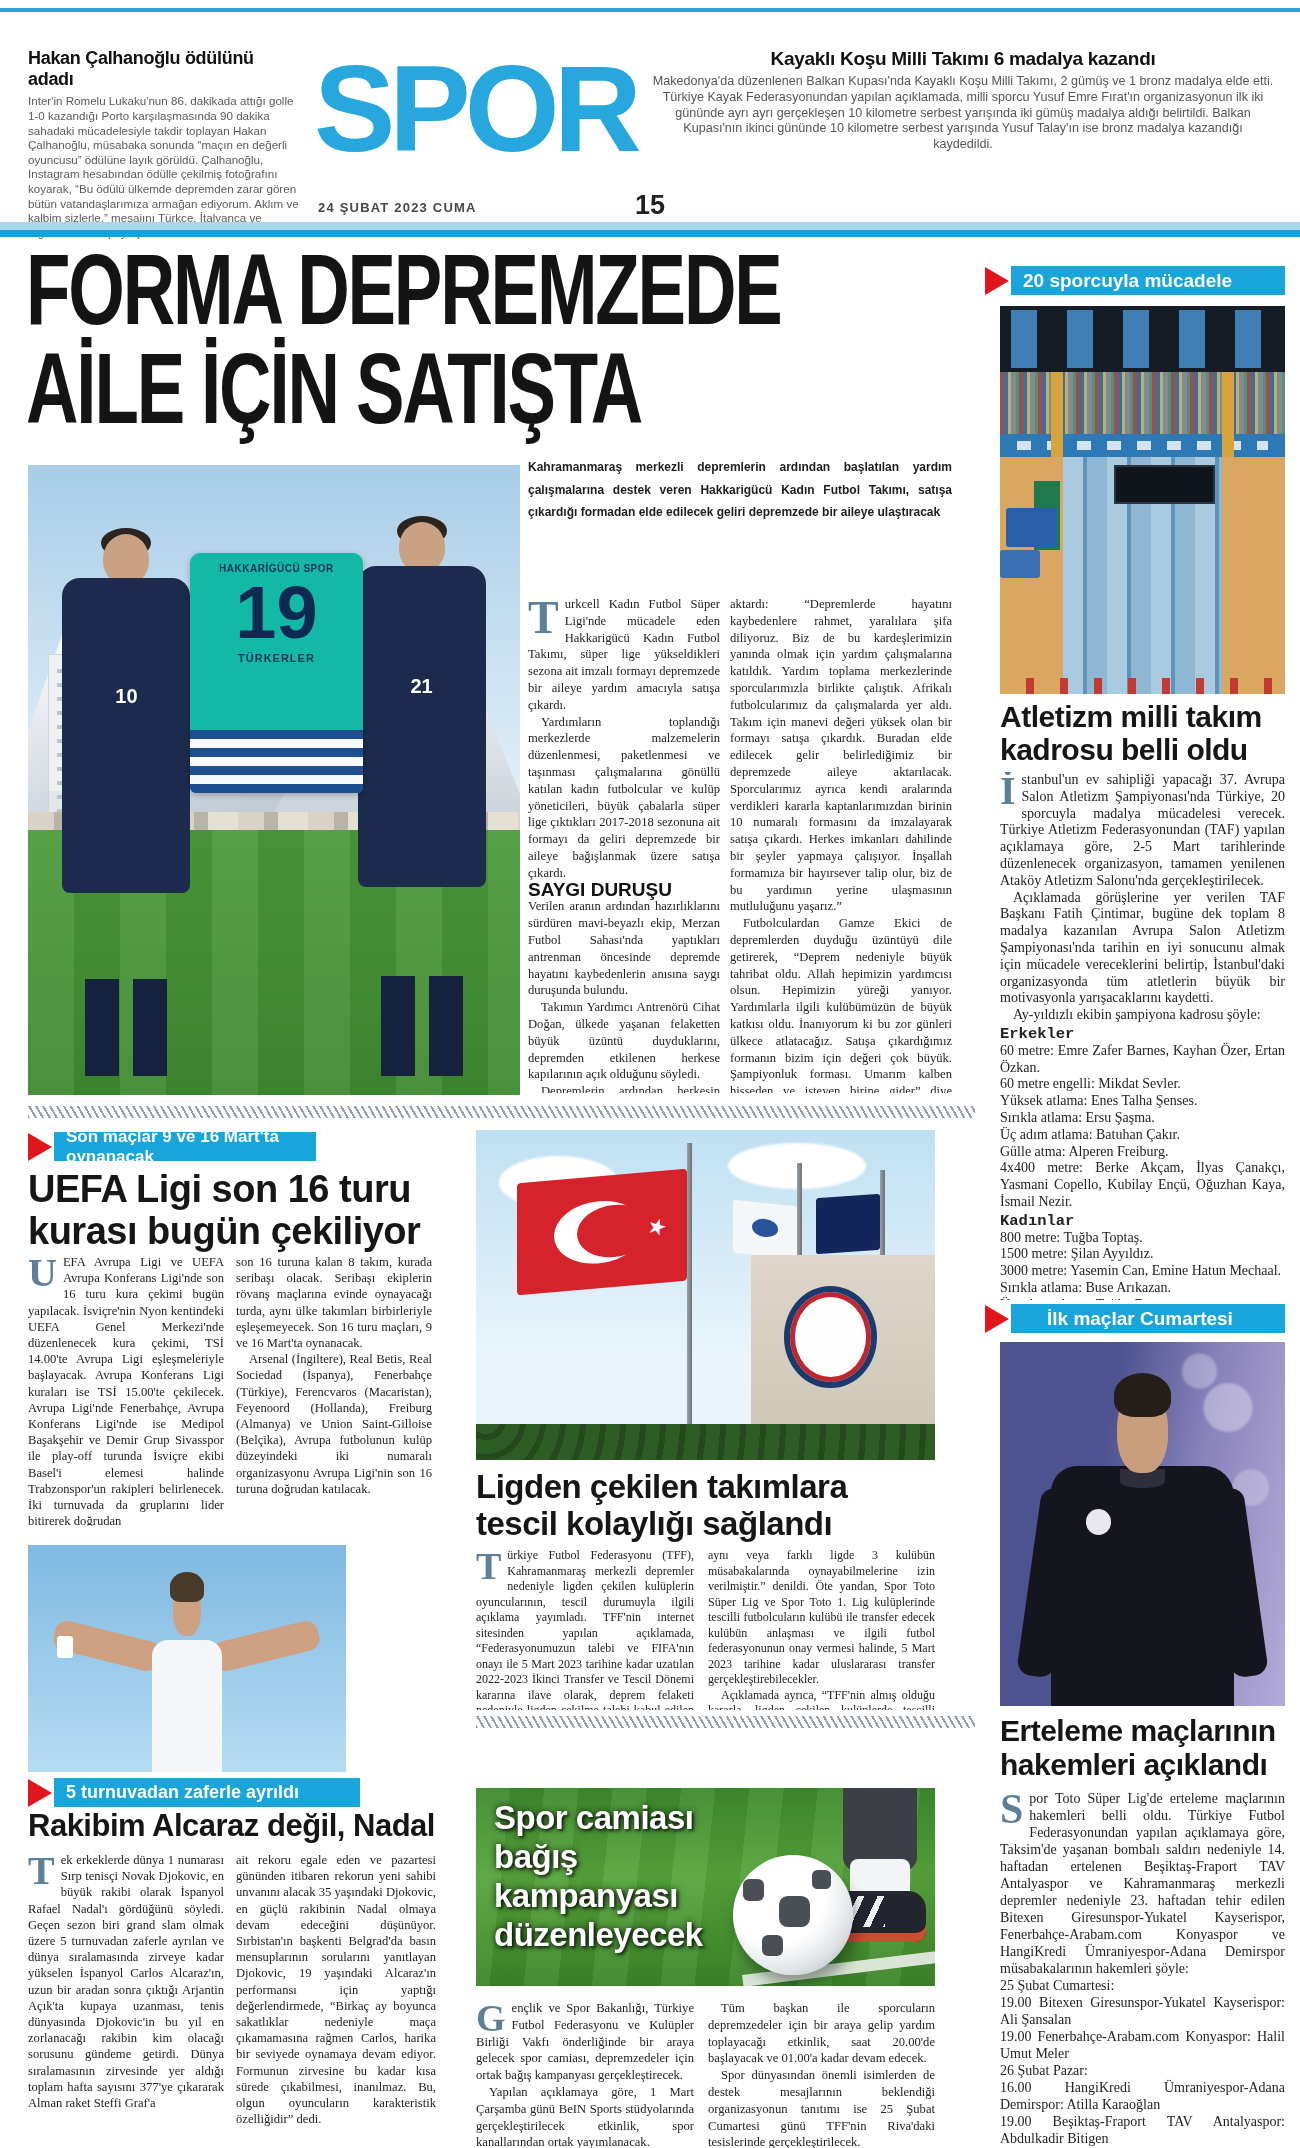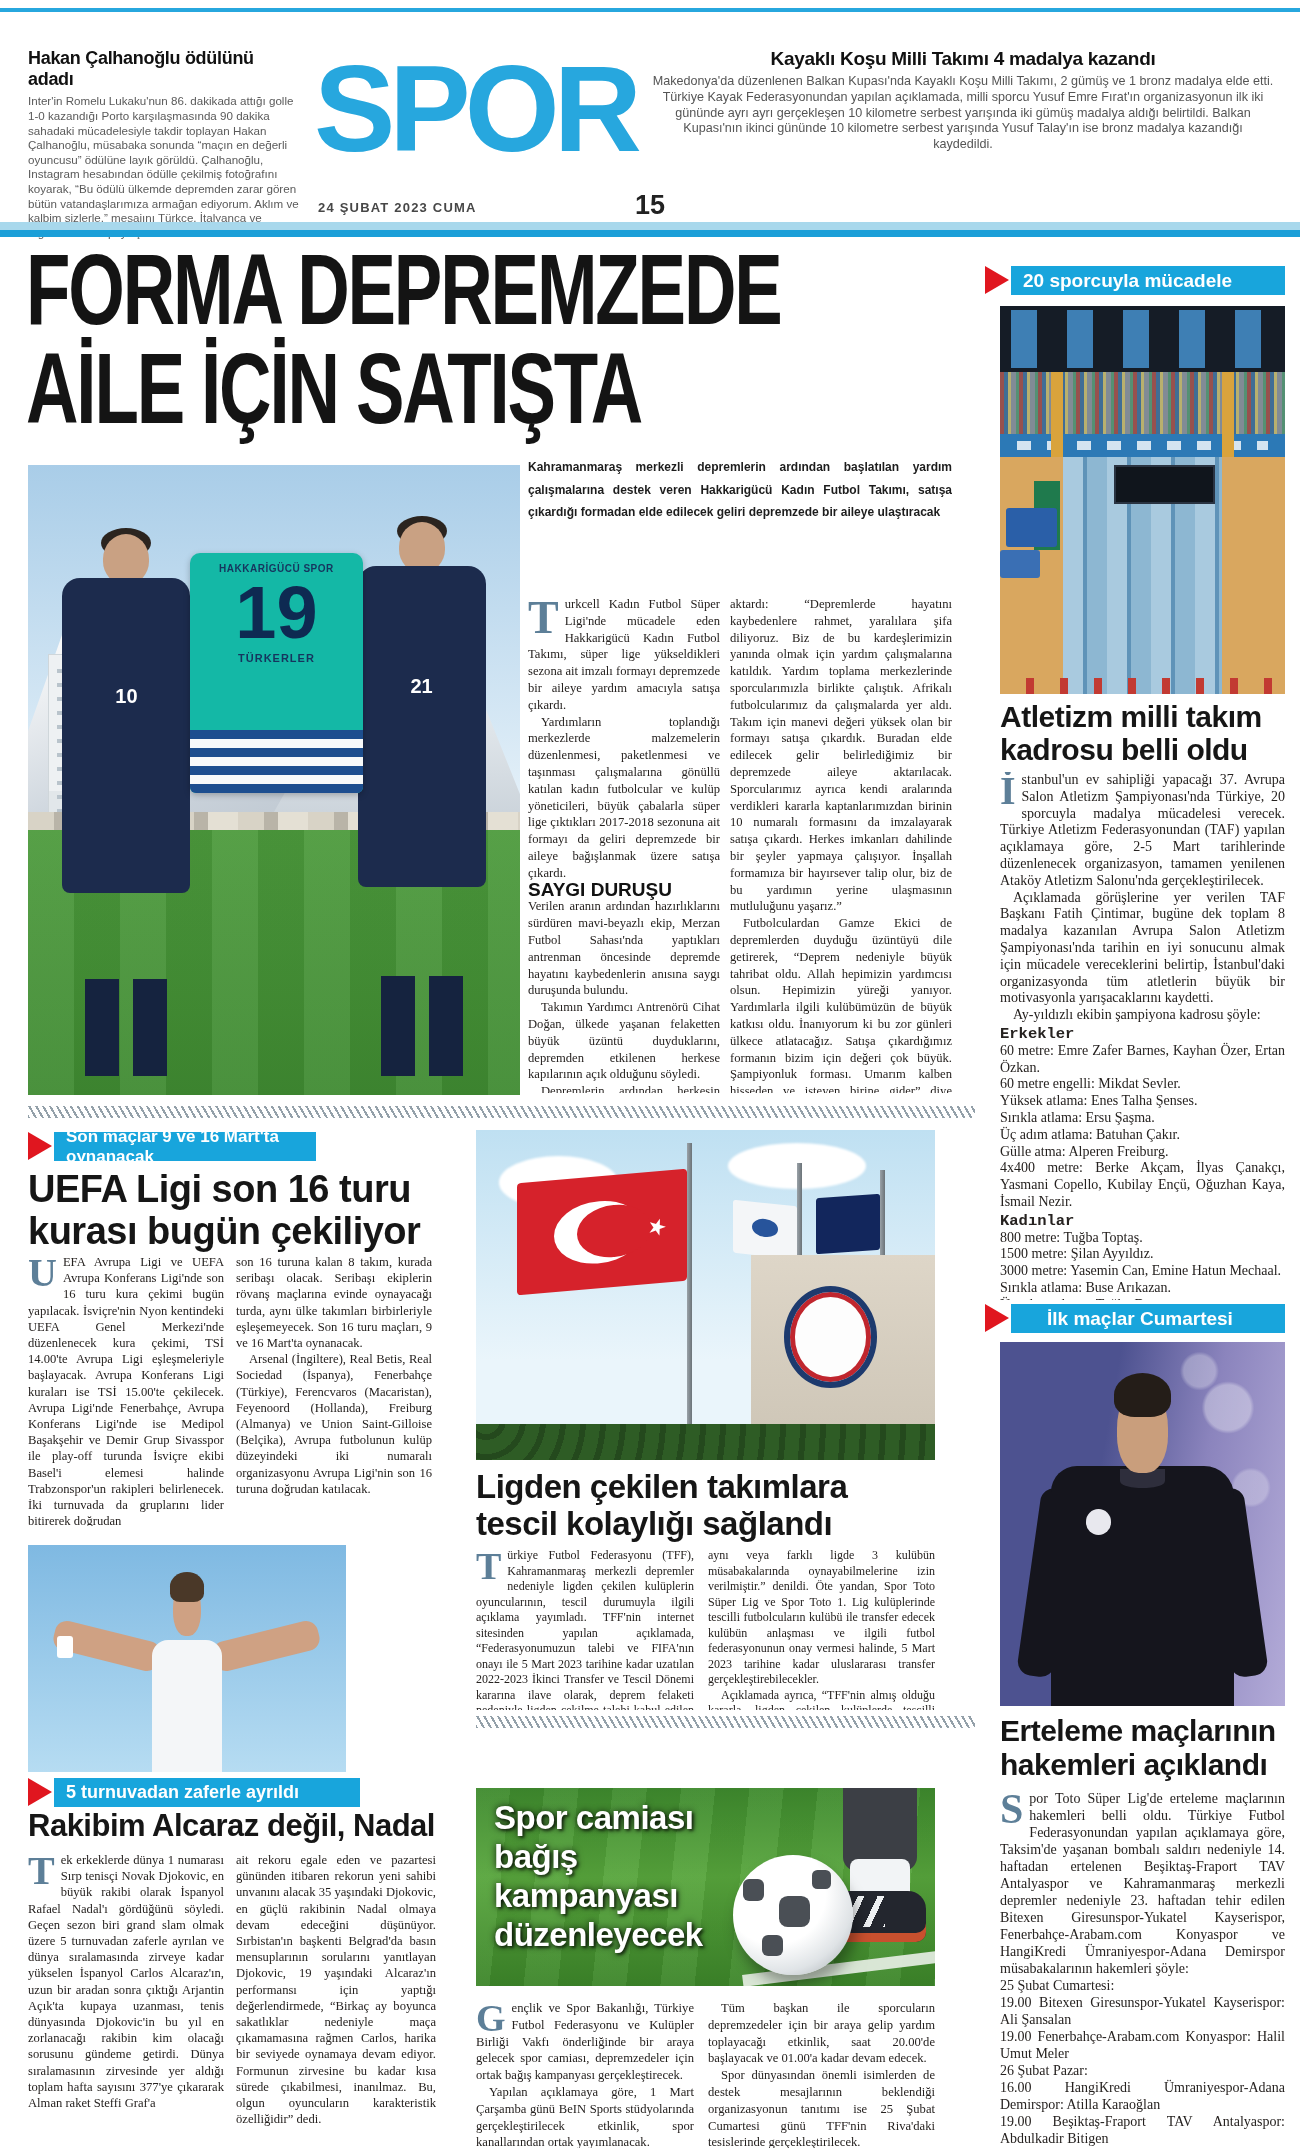--- a/index.html
+++ b/index.html
@@ -13,21 +13,21 @@
   .hd-art .txt{font-size:11.6px;line-height:14.6px;color:#5a5a5a;}
   .logo{font-weight:bold;font-size:122px;line-height:1;color:#27a7de;letter-spacing:-6px;}
   .dateline{font-size:13px;font-weight:bold;color:#474747;letter-spacing:1.2px;}
   .pagenum{font-size:27px;font-weight:bold;color:#222;}
   .band{left:0;top:222px;width:1300px;height:15px;
         background:linear-gradient(to bottom,#a8d8ec 0 52%,#1b9fd8 52% 100%);}
   
   .huge{font-weight:bold;color:#141414;font-size:101px;line-height:99px;
         letter-spacing:-3px;transform:scaleX(.72);transform-origin:0 0;white-space:nowrap;}
   
-  .label{display:flex;align-items:flex-start;height:29px;}
+  .label{display:flex;align-items:flex-end;height:29px;}
   .label .tri{width:0;height:0;border-top:14px solid transparent;border-bottom:14px solid transparent;
               border-left:24px solid #e0161f;flex:0 0 auto;}
   .label .bar{flex:1 1 auto;height:29px;background:#18a5dc;color:#fff;font-weight:bold;
               display:flex;align-items:center;padding-left:12px;margin-left:2px;}
   
   .h-mid{font-weight:bold;color:#161616;letter-spacing:-.5px;}
   
   .scol{font-family:"Liberation Serif",serif;text-align:justify;color:#262220;overflow:hidden;hyphens:auto;}
   .scol p{margin:0;text-indent:13px;}
   .scol p.nofirst{text-indent:0;}
@@ -157,21 +157,21 @@
 <div class="abs toprule"></div>
 
 <div class="abs hd-art" style="left:28px;top:48px;width:272px;">
   <h2>Hakan Çalhanoğlu ödülünü adadı</h2>
   <div class="txt">Inter'in Romelu Lukaku'nun 86. dakikada attığı golle 1-0 kazandığı Porto karşılaşmasında 90 dakika sahadaki mücadelesiyle takdir toplayan Hakan Çalhanoğlu, müsabaka sonunda “maçın en değerli oyuncusu” ödülüne layık görüldü. Çalhanoğlu, Instagram hesabından ödülle çekilmiş fotoğrafını koyarak, “Bu ödülü ülkemde depremden zarar gören bütün vatandaşlarımıza armağan ediyorum. Aklım ve kalbim sizlerle.” mesajını Türkçe, İtalyanca ve İngilizce olarak paylaştı.</div>
 </div>
 
 <div class="abs logo" style="left:314px;top:48px;width:330px;">SPOR</div>
 
 <div class="abs hd-art" style="left:652px;top:48px;width:622px;text-align:center;">
-  <h2 style="font-size:19px;">Kayaklı Koşu Milli Takımı 4 madalya kazandı</h2>
+  <h2 style="font-size:19px;">Kayaklı Koşu Milli Takımı 6 madalya kazandı</h2>
   <div class="txt" style="font-size:12.6px;line-height:15.6px;color:#555;">Makedonya'da düzenlenen Balkan Kupası'nda Kayaklı Koşu Milli Takımı, 2 gümüş ve 1 bronz madalya elde etti. Türkiye Kayak Federasyonundan yapılan açıklamada, milli sporcu Yusuf Emre Fırat'ın organizasyonun ilk iki gününde ayrı ayrı gerçekleşen 10 kilometre serbest yarışında iki gümüş madalya aldığı belirtildi. Balkan Kupası'nın ikinci gününde 10 kilometre serbest yarışında Yusuf Talay'ın ise bronz madalya kazandığı kaydedildi.</div>
 </div>
 
 <div class="abs dateline" style="left:318px;top:200px;">24 ŞUBAT 2023 CUMA</div>
 <div class="abs pagenum" style="left:612px;top:190px;width:76px;text-align:center;">15</div>
 <div class="abs band"></div>
 
 <div class="abs" style="left:26px;top:240px;width:980px;">
   <div class="huge">FORMA DEPREMZEDE</div>
   <div class="huge">AİLE İÇİN SATIŞTA</div>

